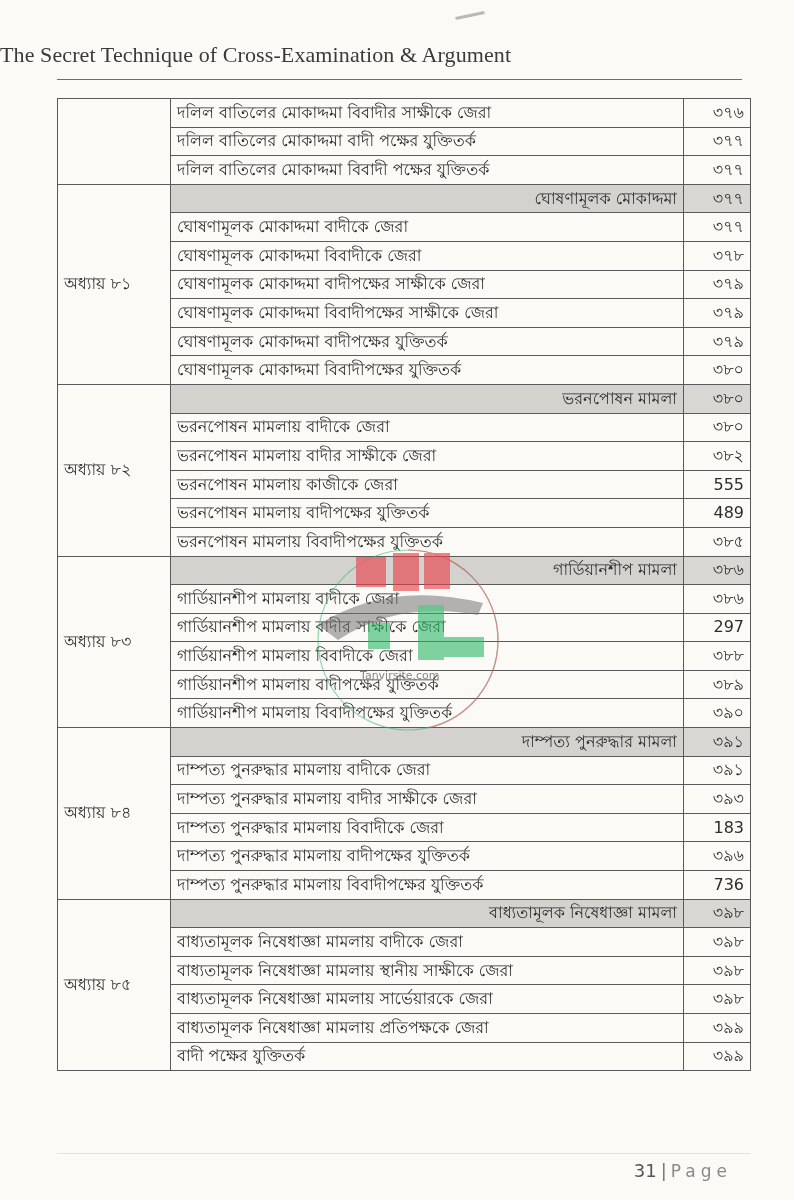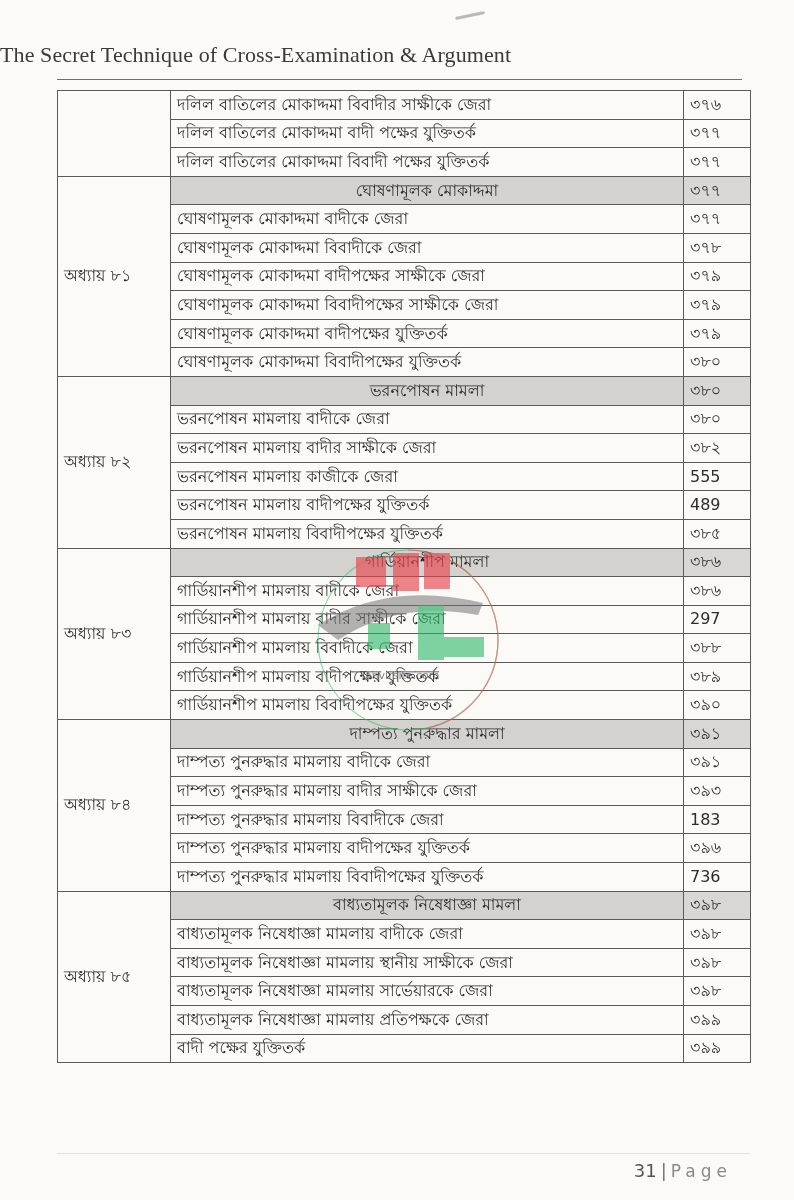--- a/index.html
+++ b/index.html
@@ -13,35 +13,35 @@
   .header-title {
     position: absolute; left: 0; right: 0; top: 42px;
     font-family: "Liberation Serif", serif;
     font-size: 22px; color: #3a3a3a; letter-spacing: 0.1px;
   }
   .header-rule {
     position: absolute; left: 57px; width: 685px; top: 79px;
     height: 0; border-top: 1px solid #6e6e6e;
   }
   table.toc {
-    position: absolute; left: 57px; top: 90px;
+    position: absolute; left: 57px; top: 98px;
     width: 693px; border-collapse: collapse; table-layout: fixed;
   }
   table.toc td {
     border: 1px solid #5a5a5a;
     height: 27.6px; padding: 0 6px;
     font-size: 16px; line-height: 1; white-space: nowrap; overflow: hidden;
     color: #2c2c2c;
   }
   col.c-ch { width: 113px; }
   col.c-title { width: 513px; }
   col.c-pg { width: 67px; }
   td.chapter { text-align: left; vertical-align: middle; font-size: 17px; }
-  td.pg { text-align: left; font-size: 16px; }
-  tr.section td.title { background: #d3d2cf; text-align: center; }
+  td.pg { text-align: right; font-size: 16px; }
+  tr.section td.title { background: #d3d2cf; text-align: right; }
   tr.section td.pg { background: #d8d7d4; }
   .footer {
     position: absolute; right: 62px; top: 1160px;
     font-family: "DejaVu Sans", sans-serif;
     font-size: 18px; color: #555; text-align: right;
   }
   .footer .sep { color: #777; margin: 0 4px; }
   .footer .pw { letter-spacing: 5px; color: #8a8a8a; font-size: 17px; }
   .bottom-rule {
     position: absolute; left: 57px; width: 693px; top: 1153px;

